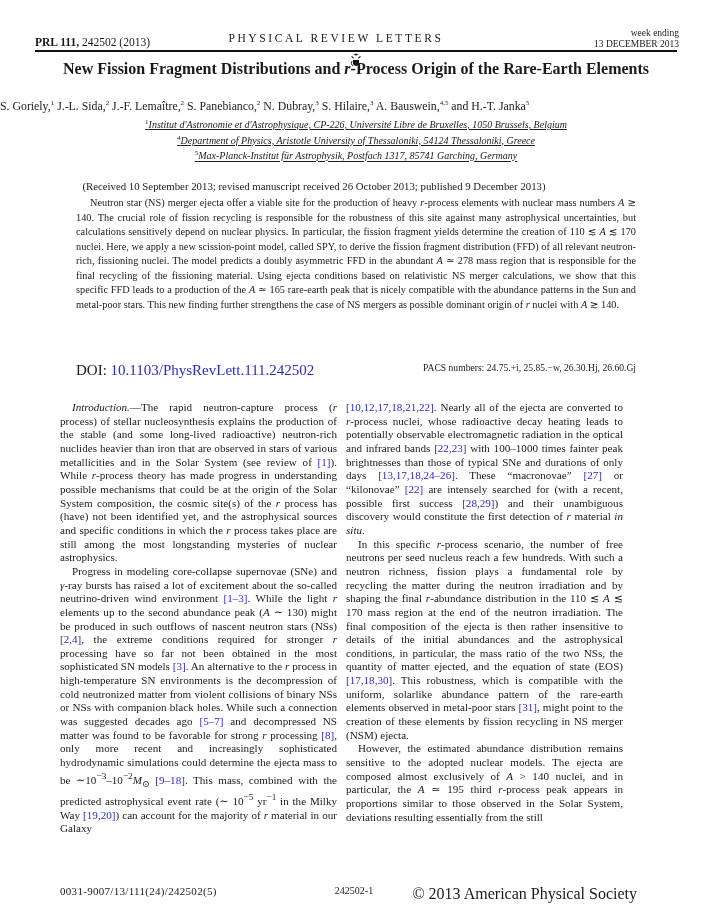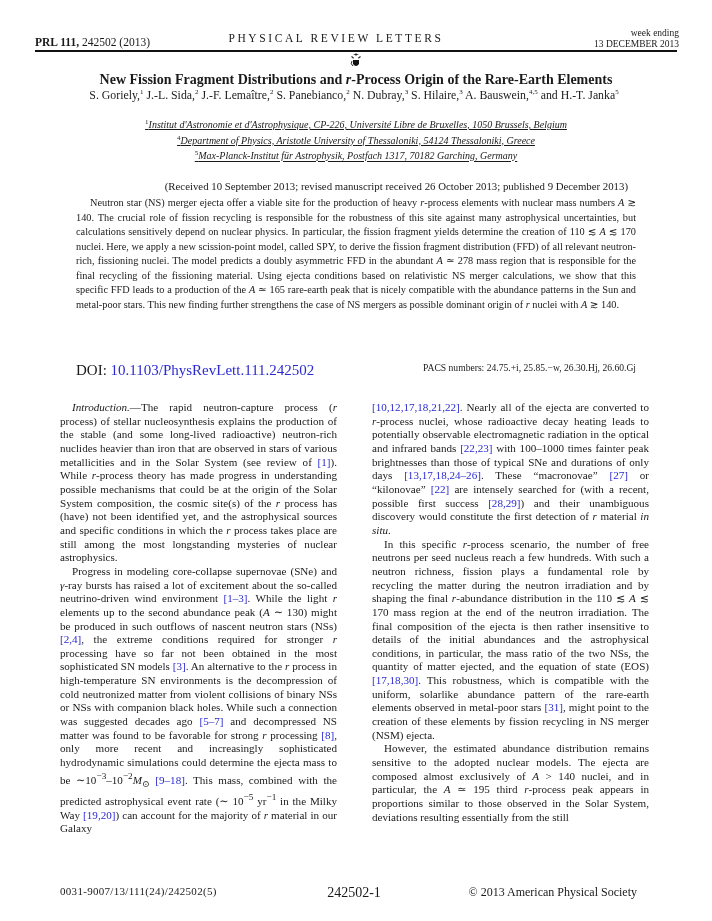--- a/index.html
+++ b/index.html
@@ -5,38 +5,38 @@
   html, body { margin:0; padding:0; background:#fff; }
   body { width:712px; height:921px; position:relative; overflow:hidden;
          font-family:"Liberation Serif", "DejaVu Serif", serif; color:#1a1a1a; }
   .abs { position:absolute; }
   .header-left { left:35px; top:36px; font-size:11.5px; }
   .header-left b { font-weight:bold; }
   .header-center { left:0; width:636px; top:32px; text-align:center; font-size:11.5px; letter-spacing:2.6px;margin-left:18px; }
   .header-right { right:33px; top:28px; text-align:right; font-size:9.5px; line-height:11px; }
   .header-rule { left:35px; width:642px; top:50px; height:1.5px; background:#111; }
   .logo { left:349px; top:52px; width:14px; height:16px; }
-  .title { left:0; width:712px; top:72px; text-align:center; font-weight:bold; font-size:14px; }
-  .authors { left:0; width:708px; top:88px; text-align:center; font-size:11.8px; }
+  .title { left:0; width:712px; top:60px; text-align:center; font-weight:bold; font-size:16px; }
+  .authors { left:0; width:708px; top:99px; text-align:left; font-size:11.8px; }
   .affils { left:0; width:712px; top:116px; text-align:center; font-size:10px; font-style:italic; line-height:13.3px;text-decoration:underline; }
   .affils sup, .authors sup { font-size:7px; font-style:normal; }
-  .received { left:0; width:628px; top:180px; text-align:right; font-size:10.8px; }
+  .received { left:0; width:628px; top:180px; text-align:center; font-size:10.8px; }
   .abstract { left:76px; width:560px; top:196px; font-size:10.3px; line-height:14.55px; text-align:justify; text-indent:14px; }
   .doi { left:76px; top:362px; font-size:15px; }
   .doi a { color:#2a2ad0; text-decoration:none; }
   .pacs { right:76px; top:362px; font-size:9.6px; }
   .col { top:401px; width:277px; font-size:11.1px; line-height:13.65px; text-align:justify; }
   .col-left { left:60px; }
-  .col-right { left:372px; }
+  .col-right { left:346px; }
   .col p { margin:0; text-indent:12px; }
   .col p.noindent { text-indent:0; }
   .ref { color:#2a2ad0; }
   .footer-left { left:60px; top:885px; font-size:11px; letter-spacing:0.3px; }
-  .footer-center { left:0; width:708px; top:885px; text-align:center; font-size:14px; }
-  .footer-right { right:75px; top:885px; font-size:12px; }
+  .footer-center { left:0; width:708px; top:885px; text-align:center; font-size:10px; }
+  .footer-right { right:75px; top:885px; font-size:16px; }
   i { font-style:italic; }
 </style>
 </head>
 <body>
 
 <div class="abs header-left"><b>PRL 111,</b><span> 242502 (2013)</span></div>
 <div class="abs header-center">PHYSICAL REVIEW LETTERS</div>
 <div class="abs header-right">
   <div>week ending</div>
   <div>13 DECEMBER 2013</div>
@@ -58,21 +58,21 @@
   <span><span>S. Panebianco,</span><sup>2</sup></span>
   <span><span>N. Dubray,</span><sup>3</sup></span>
   <span><span>S. Hilaire,</span><sup>3</sup></span>
   <span><span>A. Bauswein,</span><sup>4,5</sup></span>
   <span><span>and H.-T. Janka</span><sup>5</sup></span>
 </div>
 
 <div class="abs affils">
   <div><sup>1</sup><span>Institut d'Astronomie et d'Astrophysique, CP-226, Université Libre de Bruxelles, 1050 Brussels, Belgium</span></div>
   <div><sup>4</sup><span>Department of Physics, Aristotle University of Thessaloniki, 54124 Thessaloniki, Greece</span></div>
-  <div><sup>5</sup><span>Max-Planck-Institut für Astrophysik, Postfach 1317, 70182 Garching, Germany</span></div>
+  <div><sup>5</sup><span>Max-Planck-Institut für Astrophysik, Postfach 1317, 85741 Garching, Germany</span></div>
 </div>
 
 <div class="abs received">(Received 10 September 2013; revised manuscript received 26 October 2013; published 9 December 2013)</div>
 
 <div class="abs abstract"><span>Neutron star (NS) merger ejecta offer a viable site for the production of heavy </span><i>r</i><span>-process elements with nuclear mass numbers </span><i>A</i><span> ≳ 140. The crucial role of fission recycling is responsible for the robustness of this site against many astrophysical uncertainties, but calculations sensitively depend on nuclear physics. In particular, the fission fragment yields determine the creation of 110 ≲ </span><i>A</i><span> ≲ 170 nuclei. Here, we apply a new scission-point model, called SPY, to derive the fission fragment distribution (FFD) of all relevant neutron-rich, fissioning nuclei. The model predicts a doubly asymmetric FFD in the abundant </span><i>A</i><span> ≃ 278 mass region that is responsible for the final recycling of the fissioning material. Using ejecta conditions based on relativistic NS merger calculations, we show that this specific FFD leads to a production of the </span><i>A</i><span> ≃ 165 rare-earth peak that is nicely compatible with the abundance patterns in the Sun and metal-poor stars. This new finding further strengthens the case of NS mergers as possible dominant origin of </span><i>r</i><span> nuclei with </span><i>A</i><span> ≳ 140.</span></div>
 
 <div class="abs doi"><span>DOI:</span> <a style="color: rgb(42, 42, 208);">10.1103/PhysRevLett.111.242502</a></div>
 <div class="abs pacs">PACS numbers: 24.75.+i, 25.85.−w, 26.30.Hj, 26.60.Gj</div>
 
 <div class="abs col col-left">

